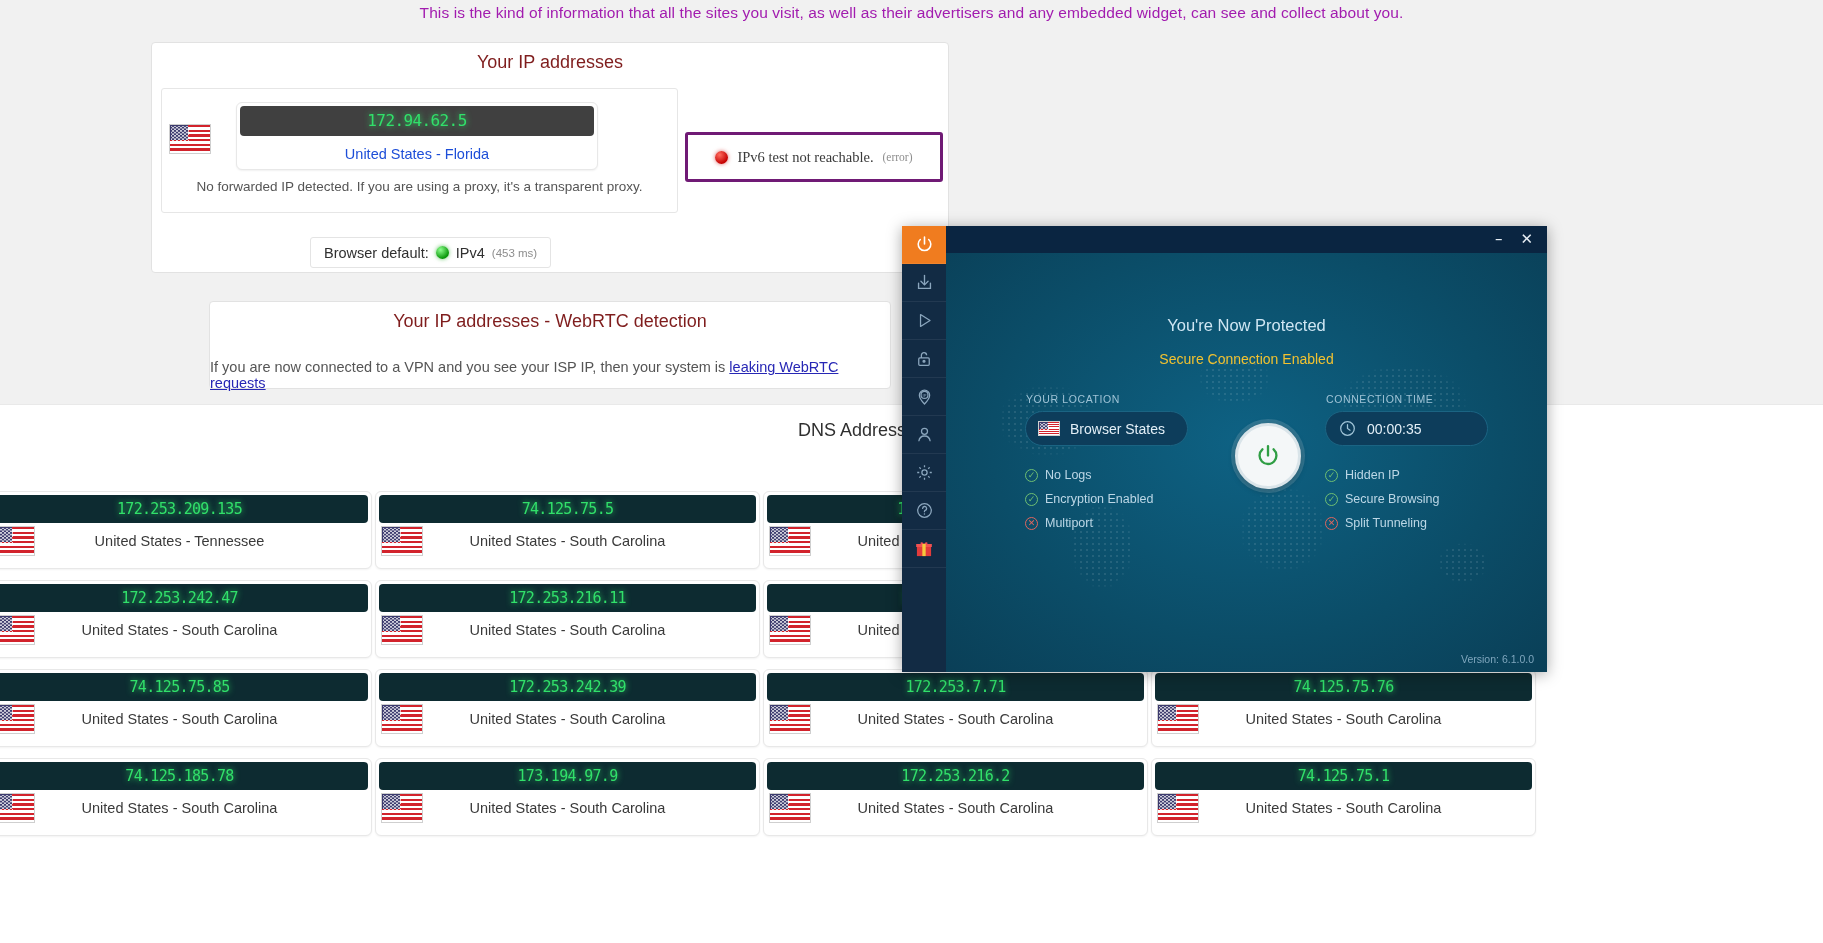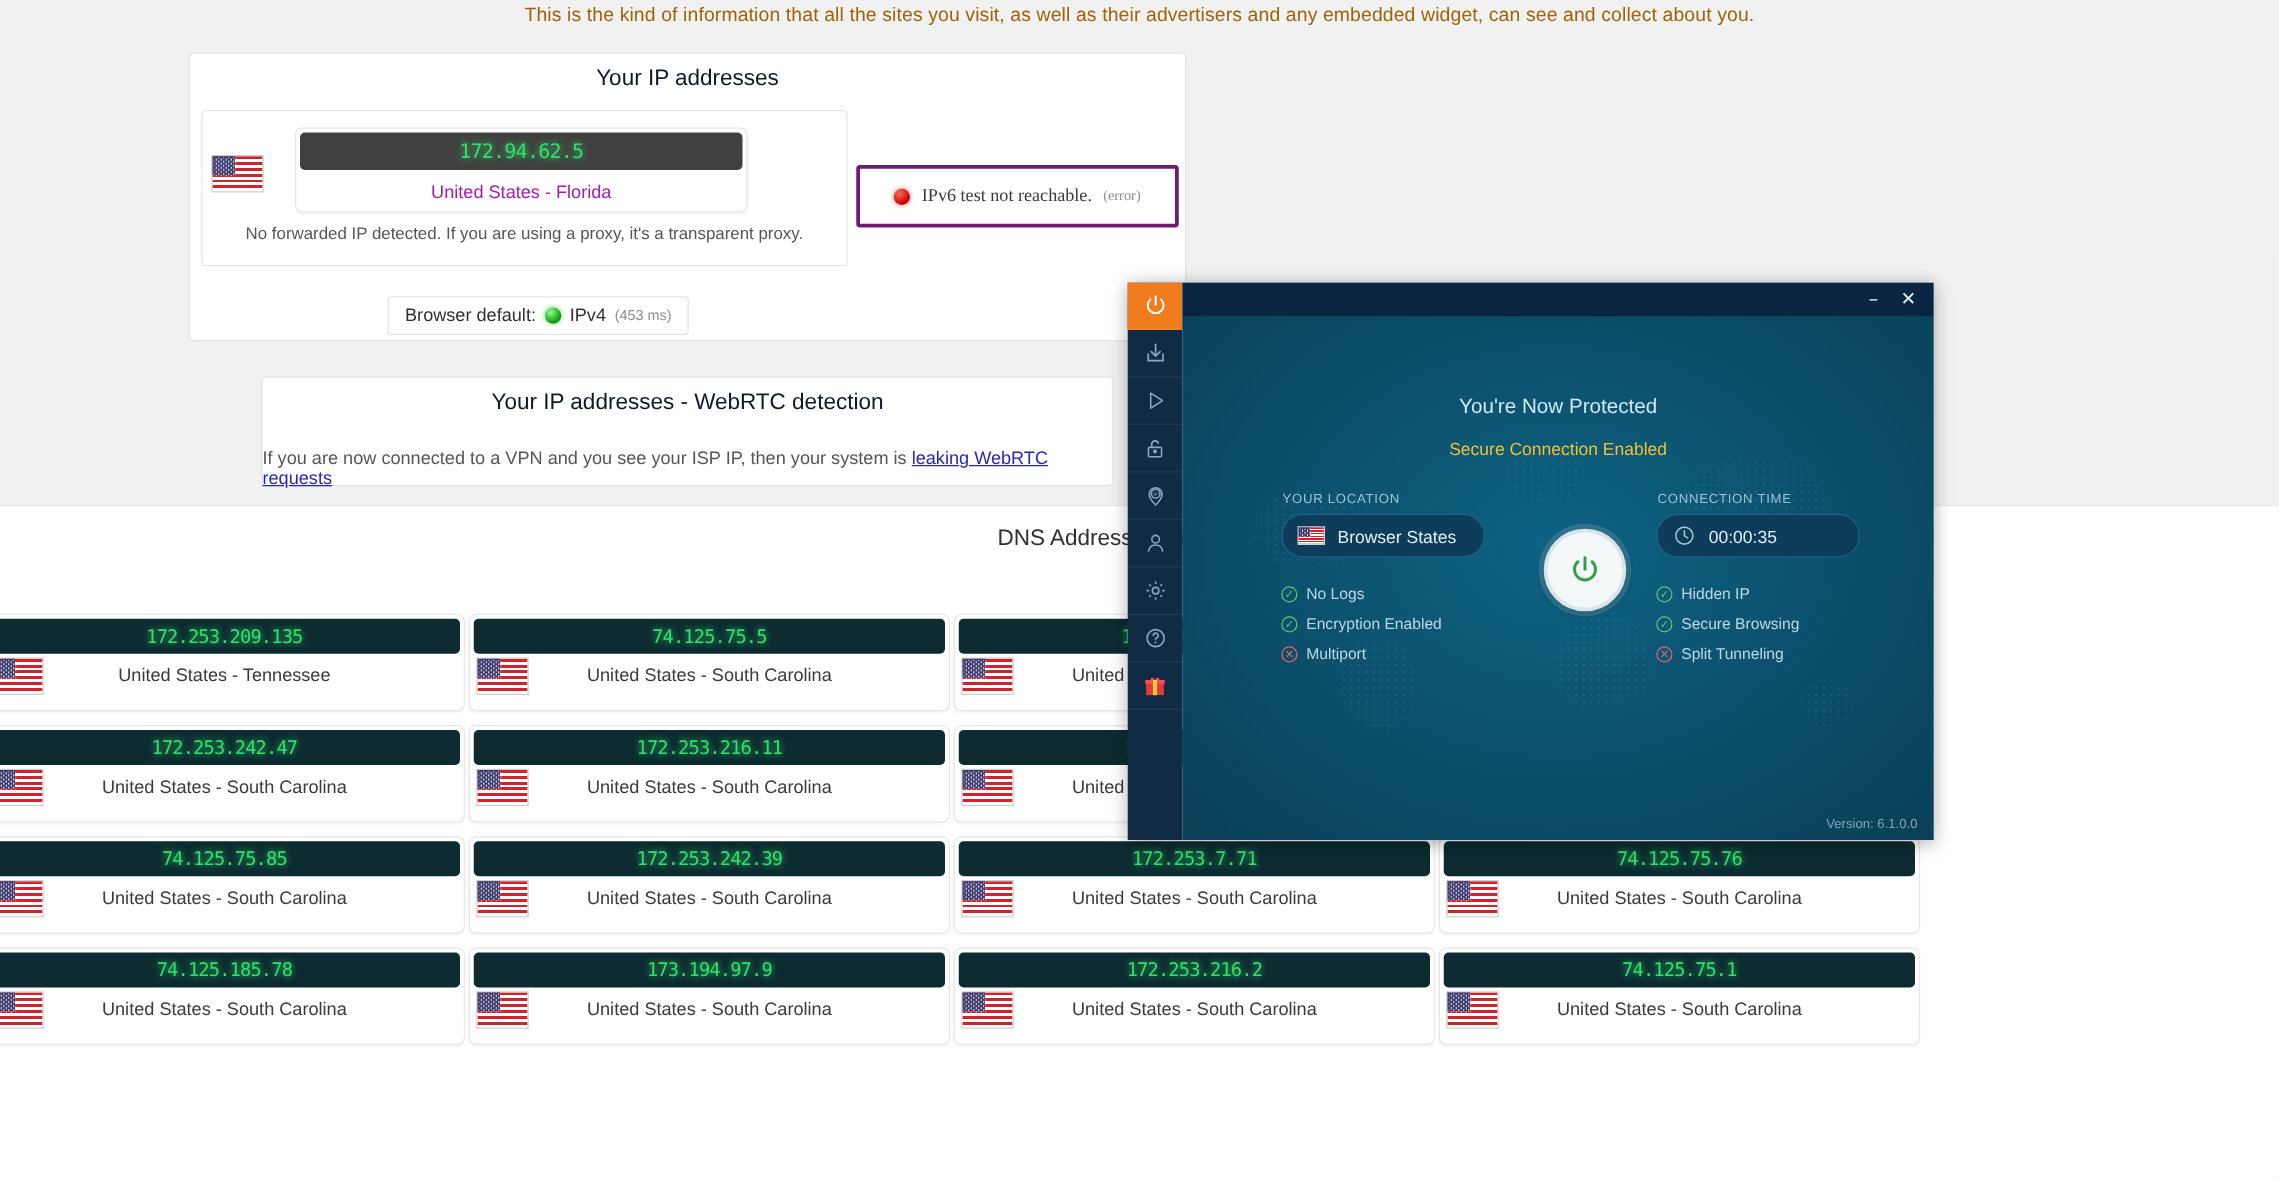--- a/index.html
+++ b/index.html
@@ -15,40 +15,40 @@
   .page {
     position: absolute; inset: 0;
     background: #f1f1f1;
     overflow: hidden;
   }
   .intro {
     position: absolute;
     left: 0; right: 0; top: 0px;
     text-align: center;
     font-size: 15.5px;
-    color: #a16207;
+    color: #a21caf;
     padding-top: 4px;
     letter-spacing: 0.1px;
   }
 
   .card {
     position: absolute;
     background: #fff;
     border: 1px solid #e2e2e2;
     border-radius: 4px;
   }
 
   
   #ip-panel {
     left: 151px; top: 42px; width: 798px; height: 231px;
   }
   .panel-title {
     text-align: center;
     font-size: 18px;
-    color: #0f172a;
+    color: #7f1d1d;
     padding-top: 9px;
     font-weight: normal;
   }
   #ip-inner {
     position: absolute;
     left: 9px; top: 45px; width: 517px; height: 125px;
     border: 1px solid #e6e6e6;
     border-radius: 3px;
     background: #fff;
   }
@@ -72,21 +72,21 @@
     letter-spacing: -0.6px;
     text-align: center;
     line-height: 30px;
     text-shadow: 0 0 6px #2fd964;
   }
   .ip-geo {
     position: absolute;
     left: 0; right: 0; top: 34px; height: 34px;
     line-height: 34px;
     text-align: center;
-    color: #a21caf;
+    color: #1d4ed8;
     font-size: 14.5px;
   }
   .flag {
     position: absolute;
     width: 42px; height: 30px;
     background:
       linear-gradient(to bottom,
         #d2232c 0, #d2232c 8.3%, #fff 8.3%, #fff 16.6%,
         #d2232c 16.6%, #d2232c 25%, #fff 25%, #fff 33.3%,
         #d2232c 33.3%, #d2232c 41.6%, #fff 41.6%, #fff 50%,

